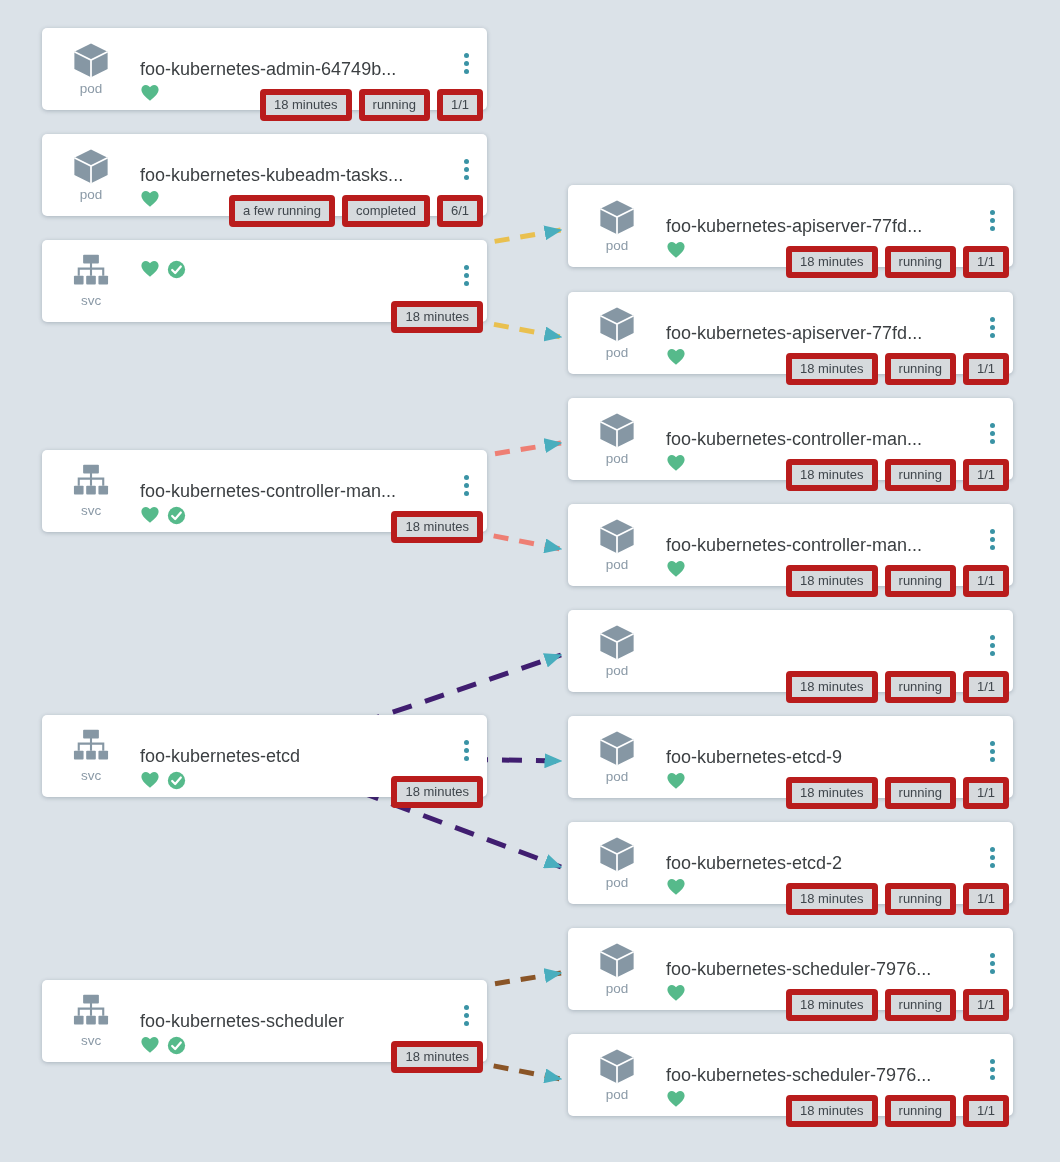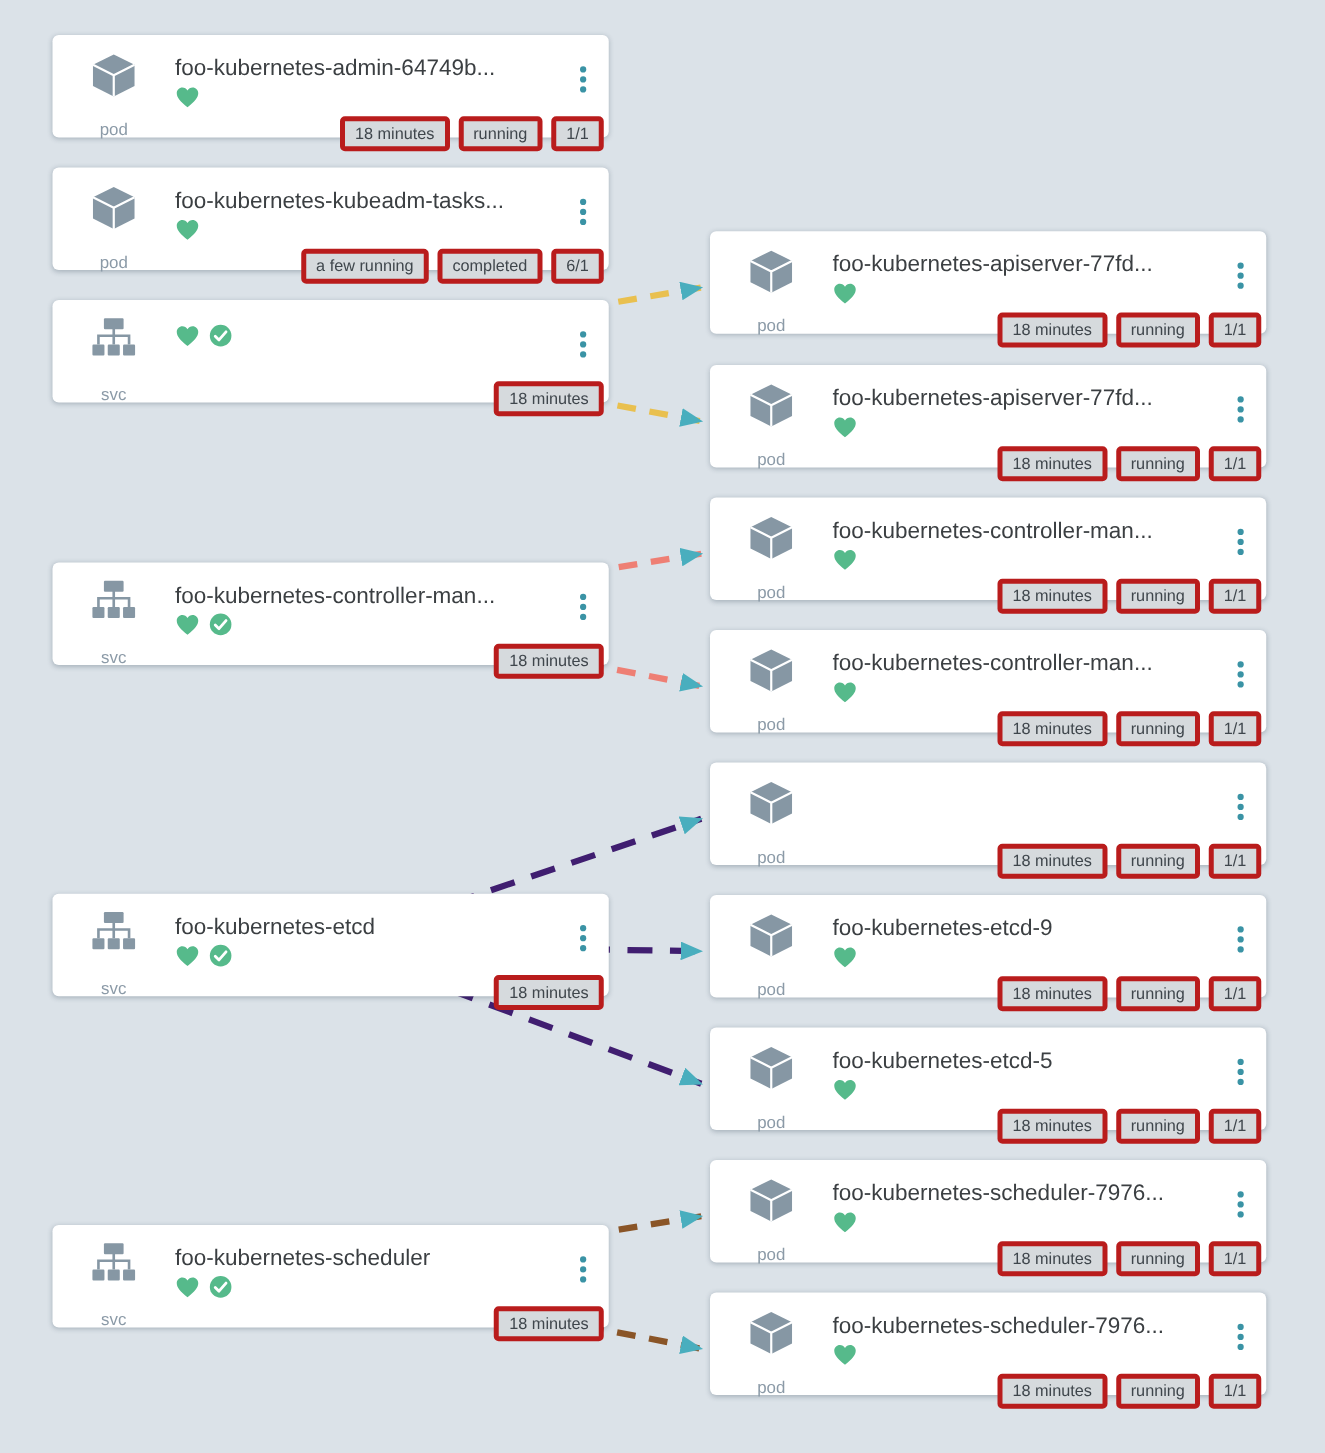--- a/index.html
+++ b/index.html
@@ -9,40 +9,40 @@
     font-family:"Liberation Sans",sans-serif;
     position:relative;overflow:hidden;
   }
   #edge-layer{position:absolute;left:0;top:0;z-index:0;}
   .card{
     position:absolute;width:445px;height:82px;
     background:#ffffff;border-radius:5px;
     box-shadow:0 1px 4px rgba(40,60,80,.28);
     z-index:1;display:flex;cursor:pointer;
   }
-  .icon-col{flex:0 0 98px;display:flex;flex-direction:column;align-items:center;justify-content:space-between;}
+  .icon-col{flex:0 0 98px;display:flex;flex-direction:column;align-items:center;}
   .node-icon{margin-top:12px;height:42px;display:block;}
   .kind-label{font-size:13.5px;color:#8b9aa7;line-height:1;display:block;}
   .body{flex:1;padding-top:16px;min-width:0;}
   .title{
     font-size:18px;color:#3b3f42;white-space:nowrap;
-    overflow:hidden;max-width:300px;
+    overflow:hidden;max-width:300px;margin-top:15px;
   }
   .status-row{margin-top:5px;display:flex;align-items:center;gap:7px;height:20px;}
   .kebab{
     position:absolute;right:16px;top:21px;
     display:flex;flex-direction:column;align-items:center;cursor:pointer;padding:2px;
   }
   .kebab i{width:5px;height:5px;border-radius:50%;background:#3a93a5;display:block;margin:1.7px 0;}
   .badges{
     position:absolute;right:4px;bottom:-11px;
     display:flex;gap:7px;z-index:2;
   }
   .badge{
-    background:#d6dadd;border:4px solid #b91c1c;border-radius:4px;
+    background:#d6dadd;border:6px solid #b91c1c;border-radius:4px;
     color:#3f464c;font-size:13px;line-height:17px;
     padding:1px 8px 2px;white-space:nowrap;
   }
 </style>
 </head>
 <body>
 
 <div id="canvas">
   <svg id="edge-layer" width="1060" height="1162" viewBox="0 0 1060 1162">
     <defs>
@@ -397,21 +397,21 @@
   </div>
     <div class="card" style="left: 568px; top: 822px;">
     <div class="icon-col">
       <span class="node-icon"><svg viewBox="0 0 48 48" width="44" height="42">
             <polygon points="24,4 43,13.5 43,33 24,42.5 5,33 5,13.5" fill="#8697a4"></polygon>
             <path d="M5,13.5 L24,23 L43,13.5 M24,23 L24,42.5" stroke="#ffffff" stroke-width="2" fill="none"></path>
           </svg></span>
       <span class="kind-label">pod</span>
     </div>
     <div class="body">
-      <div class="title">foo-kubernetes-etcd-5</div>
+      <div class="title">foo-kubernetes-etcd-2</div>
       <div class="status-row">
           <span><svg viewBox="0 0 24 22" width="20" height="18">
               <path d="M12 20.5 C5 15 1.5 11 1.5 6.8 C1.5 3.6 4 1.2 7 1.2 C9 1.2 11 2.3 12 4.1 C13 2.3 15 1.2 17 1.2 C20 1.2 22.5 3.6 22.5 6.8 C22.5 11 19 15 12 20.5 Z" fill="#56ba8b"></path>
             </svg></span>
         </div>
     </div>
     <div class="kebab">
         <i></i>
         <i></i>
         <i></i>

